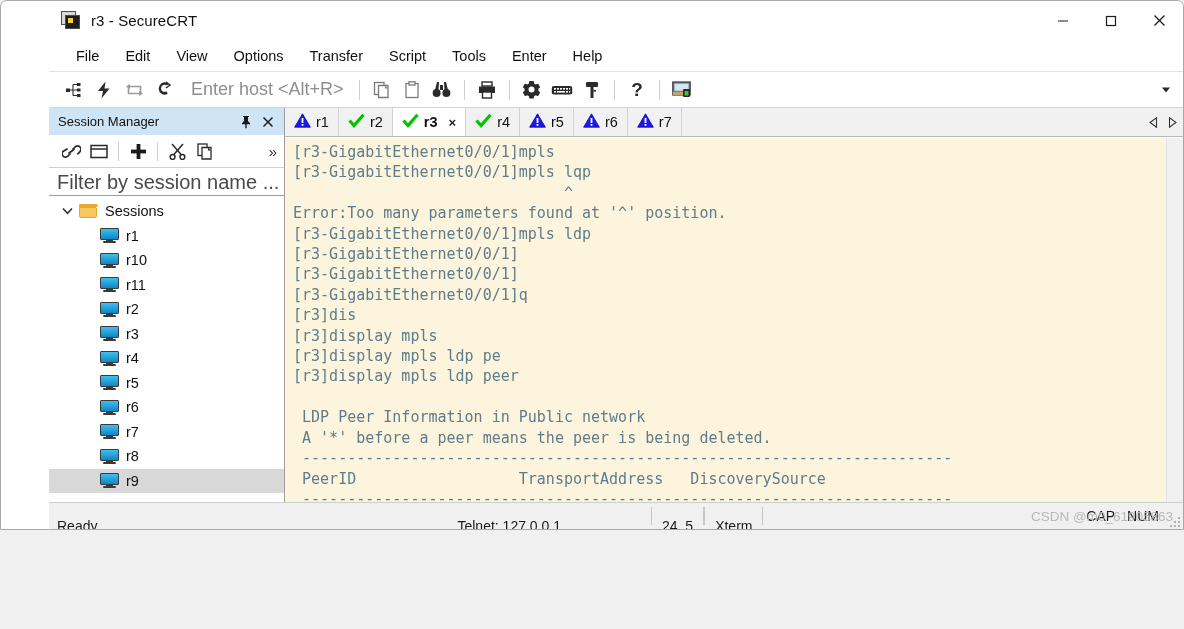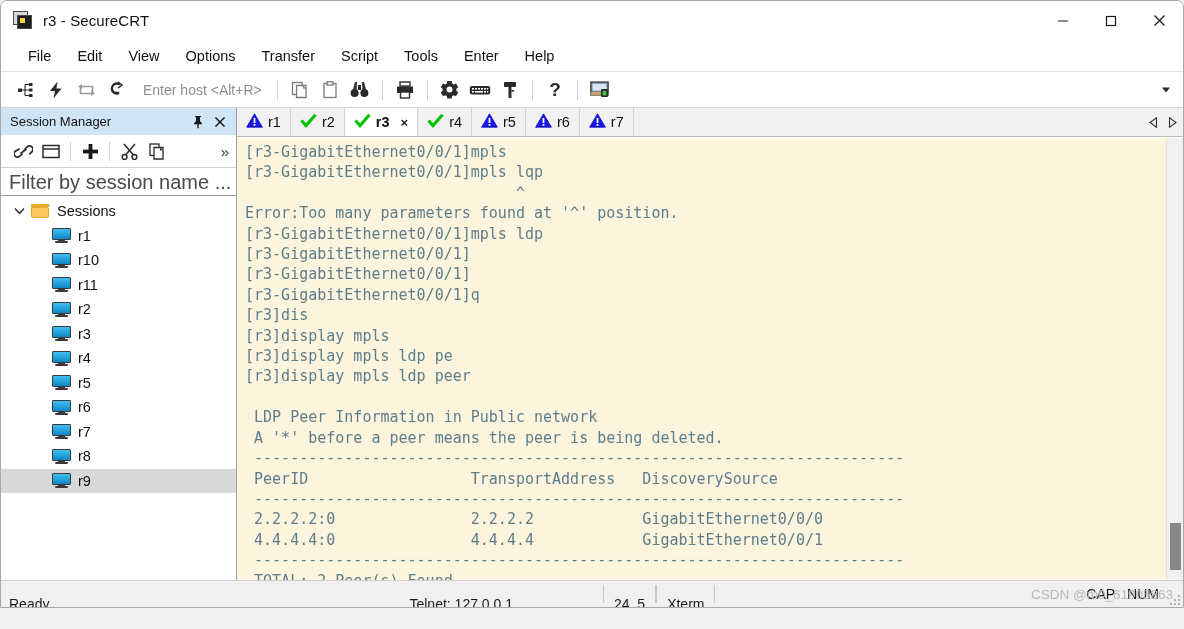--- a/index.html
+++ b/index.html
@@ -3,27 +3,28 @@
 <meta charset="utf-8">
 <style>
   * { box-sizing: border-box; margin: 0; padding: 0; }
   html, body {
     width: 1184px; height: 629px;
     font-family: "Liberation Sans", sans-serif;
     background: #f0f0f0;
     overflow: hidden;
   }
   .app {
-    width: 1184px; height: 608px;
+    width: 1184px; height: 530px;
     display: flex; flex-direction: column;
     background: #ffffff;
     border: 1px solid #a8a8a8;
     border-radius: 7px 7px 0 0;
     overflow: hidden;
     position: relative;
+    padding-left: 48px;
   }
 
   
   .titlebar {
     height: 40px; flex: 0 0 40px;
     display: flex; align-items: center;
     background: #ffffff;
     border-bottom: 1px solid #ffffff;
   }
   .app-icon {
@@ -80,21 +81,21 @@
   }
   .tb-icon {
     width: 30px; height: 28px;
     display: flex; align-items: center; justify-content: center;
     color: #2b2b2b;
   }
   .tb-sep {
     width: 1px; height: 20px; background: #cfcfcf; margin: 0 7px;
   }
   .host-field {
-    font-size: 14px; color: #8e8e8e;
+    font-size: 18px; color: #8e8e8e;
     padding: 0 8px; white-space: nowrap;
     margin-left: 4px;
   }
   .tb-spacer { flex: 1 1 auto; }
   .tb-overflow {
     width: 22px; height: 28px; margin-right: 6px;
     display: flex; align-items: center; justify-content: center;
   }
 
   

